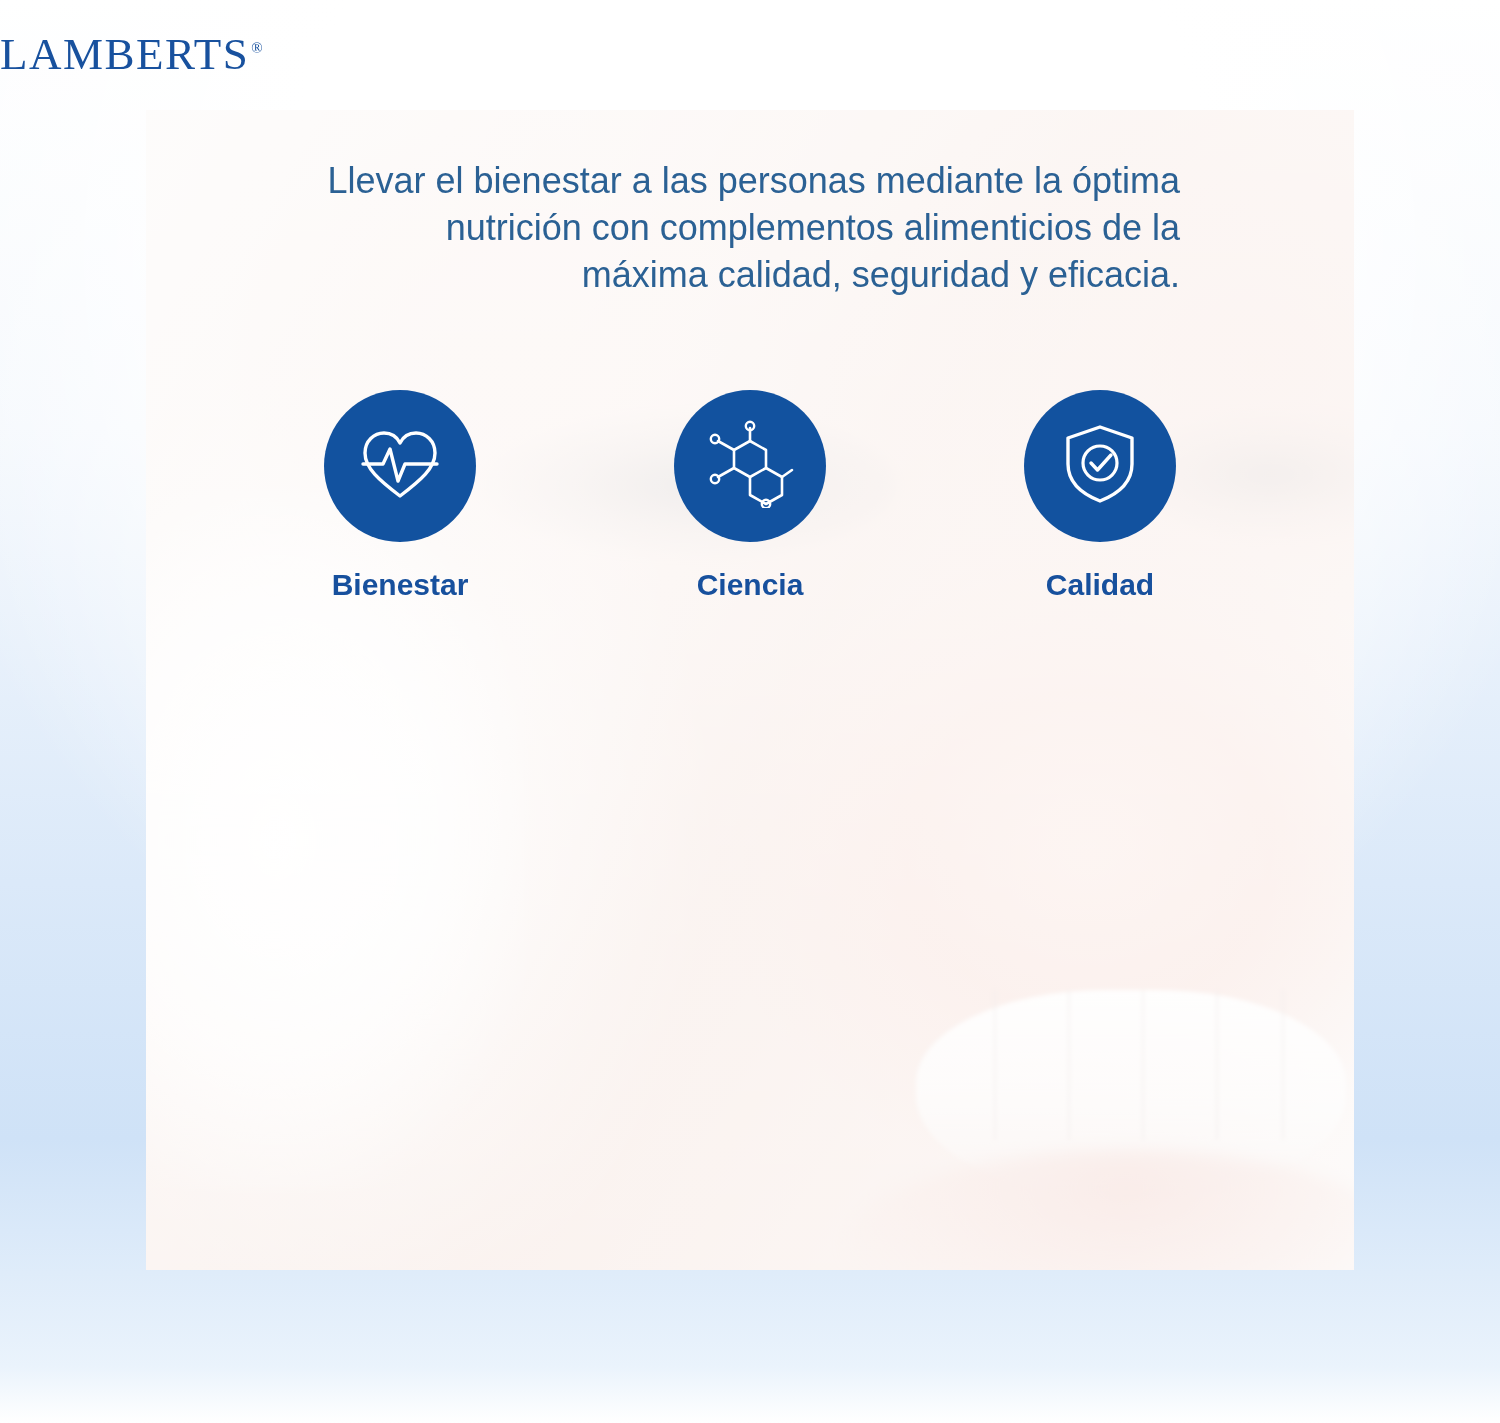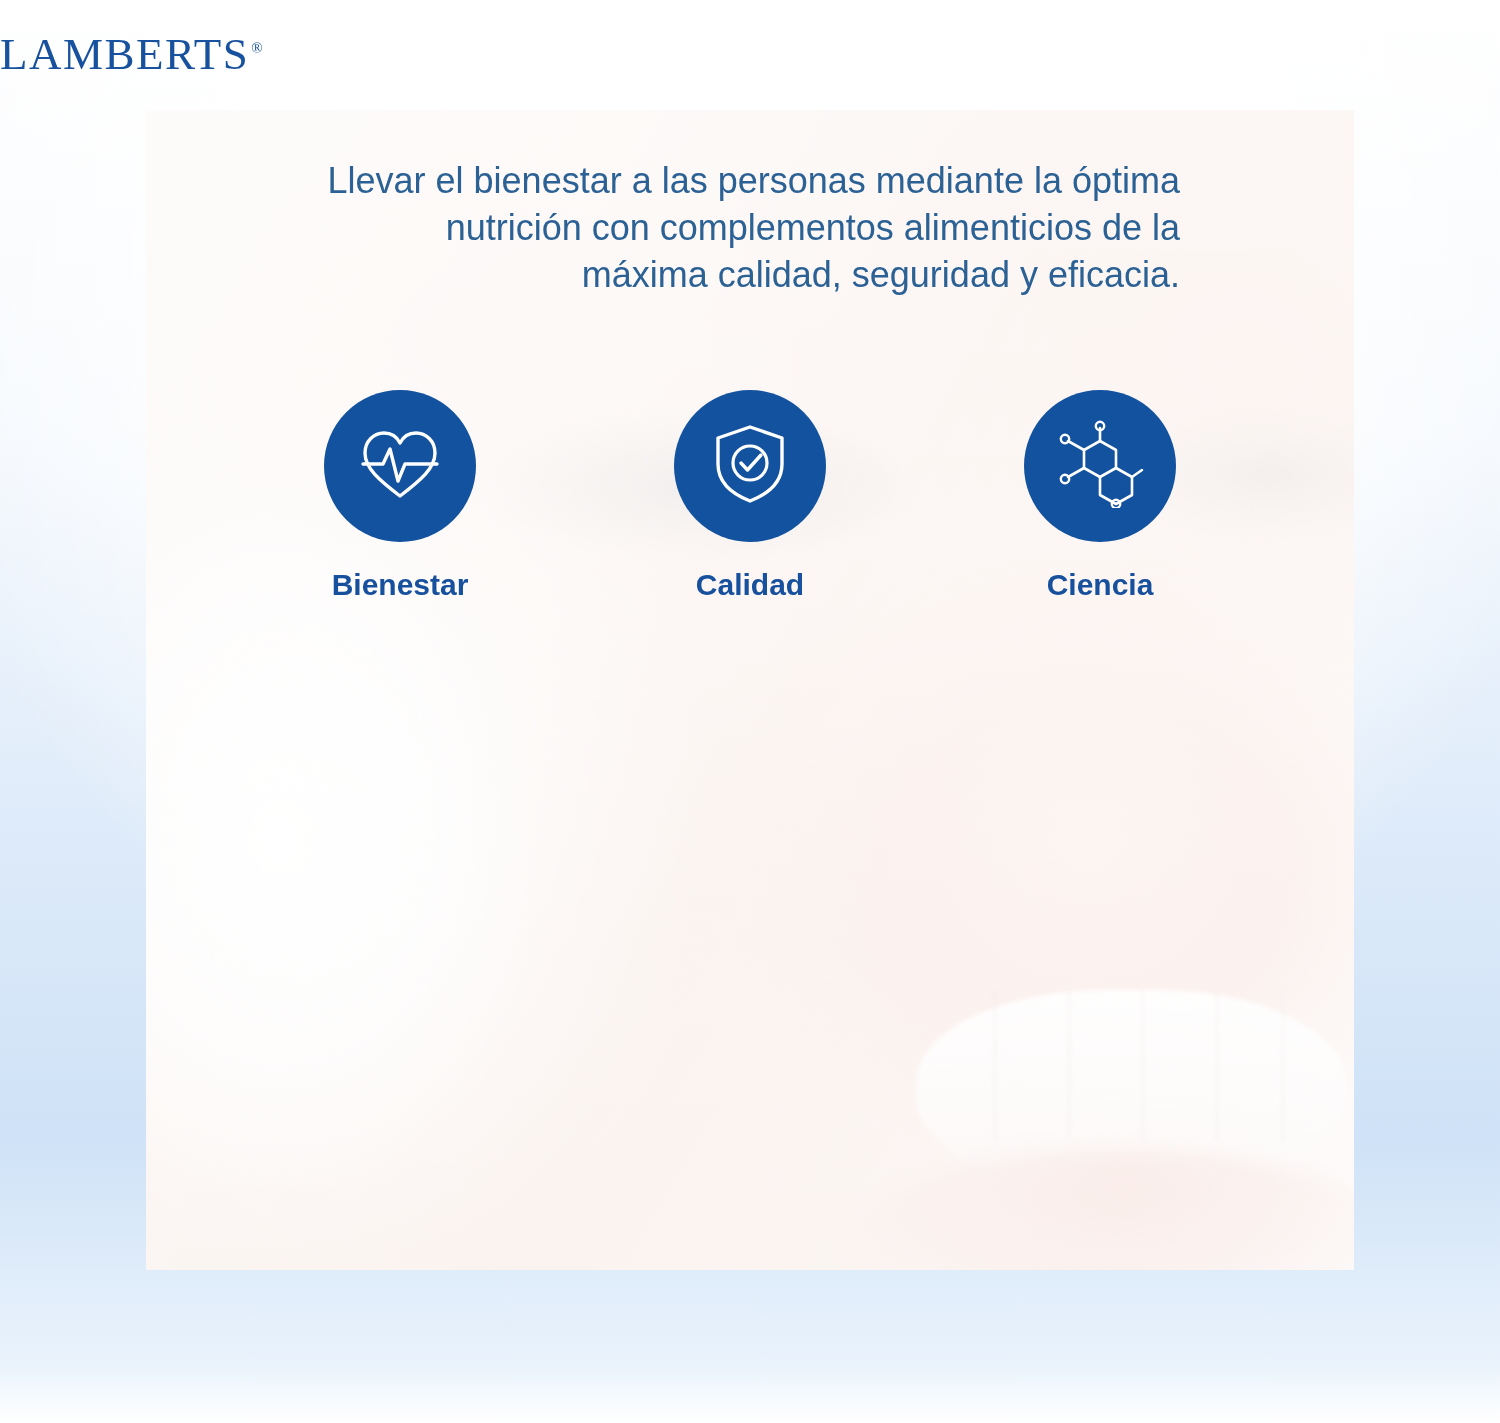--- a/index.html
+++ b/index.html
@@ -239,33 +239,20 @@
         <div class="pillar">
           <div class="pillar-badge">
             <span>
               <svg width="86" height="80" viewBox="0 0 86 80" fill="none" xmlns="http://www.w3.org/2000/svg">
                 <path d="M43 72 C22 56 8 44 8 29 C8 17 17 9 27 9 C34 9 40 13 43 19 C46 13 52 9 59 9 C69 9 78 17 78 29 C78 44 64 56 43 72 Z" stroke="#ffffff" stroke-width="3.4" fill="none" stroke-linejoin="round"></path>
                 <path d="M6 40 H26 L33 25 L41 57 L48 40 H80" stroke="#ffffff" stroke-width="3.4" fill="none" stroke-linecap="round" stroke-linejoin="round"></path>
               </svg>
             </span>
           </div>
           <div class="pillar-label">Bienestar</div>
-        </div>
-
-        <div class="pillar">
-          <div class="pillar-badge">
-            <span>
-              <svg width="78" height="84" viewBox="0 0 78 84" fill="none" xmlns="http://www.w3.org/2000/svg">
-                <path d="M39 5 L71 16 V42 C71 60 57 72 39 79 C21 72 7 60 7 42 V16 Z" stroke="#ffffff" stroke-width="3.4" fill="none" stroke-linejoin="round"></path>
-                <circle cx="39" cy="41" r="17" stroke="#ffffff" stroke-width="3.2" fill="none"></circle>
-                <path d="M30 41 L36.5 48 L50 33" stroke="#ffffff" stroke-width="3.4" fill="none" stroke-linecap="round" stroke-linejoin="round"></path>
-              </svg>
-            </span>
-          </div>
-          <div class="pillar-label">Calidad</div>
         </div>
 
         <div class="pillar">
           <div class="pillar-badge">
             <span>
               <svg width="92" height="88" viewBox="0 0 92 88" fill="none" xmlns="http://www.w3.org/2000/svg">
                 <path d="M30 30 L46 21 L62 30 L62 48 L46 57 L30 48 Z" stroke="#ffffff" stroke-width="2.6" fill="none" stroke-linejoin="round"></path>
                 <path d="M62 48 L78 57 L78 75 L62 84 L46 75 L46 57" stroke="#ffffff" stroke-width="2.6" fill="none" stroke-linejoin="round"></path>
                 <path d="M30 30 L14 21" stroke="#ffffff" stroke-width="2.6" stroke-linecap="round"></path>
                 <path d="M30 48 L14 57" stroke="#ffffff" stroke-width="2.6" stroke-linecap="round"></path>
@@ -274,16 +261,29 @@
                 <circle cx="11" cy="19" r="4.2" stroke="#ffffff" stroke-width="2.4" fill="none"></circle>
                 <circle cx="11" cy="59" r="4.2" stroke="#ffffff" stroke-width="2.4" fill="none"></circle>
                 <circle cx="46" cy="6" r="4.2" stroke="#ffffff" stroke-width="2.4" fill="none"></circle>
                 <circle cx="62" cy="84" r="4.2" stroke="#ffffff" stroke-width="2.4" fill="none"></circle>
               </svg>
             </span>
           </div>
           <div class="pillar-label">Ciencia</div>
         </div>
 
+        <div class="pillar">
+          <div class="pillar-badge">
+            <span>
+              <svg width="78" height="84" viewBox="0 0 78 84" fill="none" xmlns="http://www.w3.org/2000/svg">
+                <path d="M39 5 L71 16 V42 C71 60 57 72 39 79 C21 72 7 60 7 42 V16 Z" stroke="#ffffff" stroke-width="3.4" fill="none" stroke-linejoin="round"></path>
+                <circle cx="39" cy="41" r="17" stroke="#ffffff" stroke-width="3.2" fill="none"></circle>
+                <path d="M30 41 L36.5 48 L50 33" stroke="#ffffff" stroke-width="3.4" fill="none" stroke-linecap="round" stroke-linejoin="round"></path>
+              </svg>
+            </span>
+          </div>
+          <div class="pillar-label">Calidad</div>
+        </div>
+
       </div>
     </div>
   </div>
 </div>
 
 </body></html>

